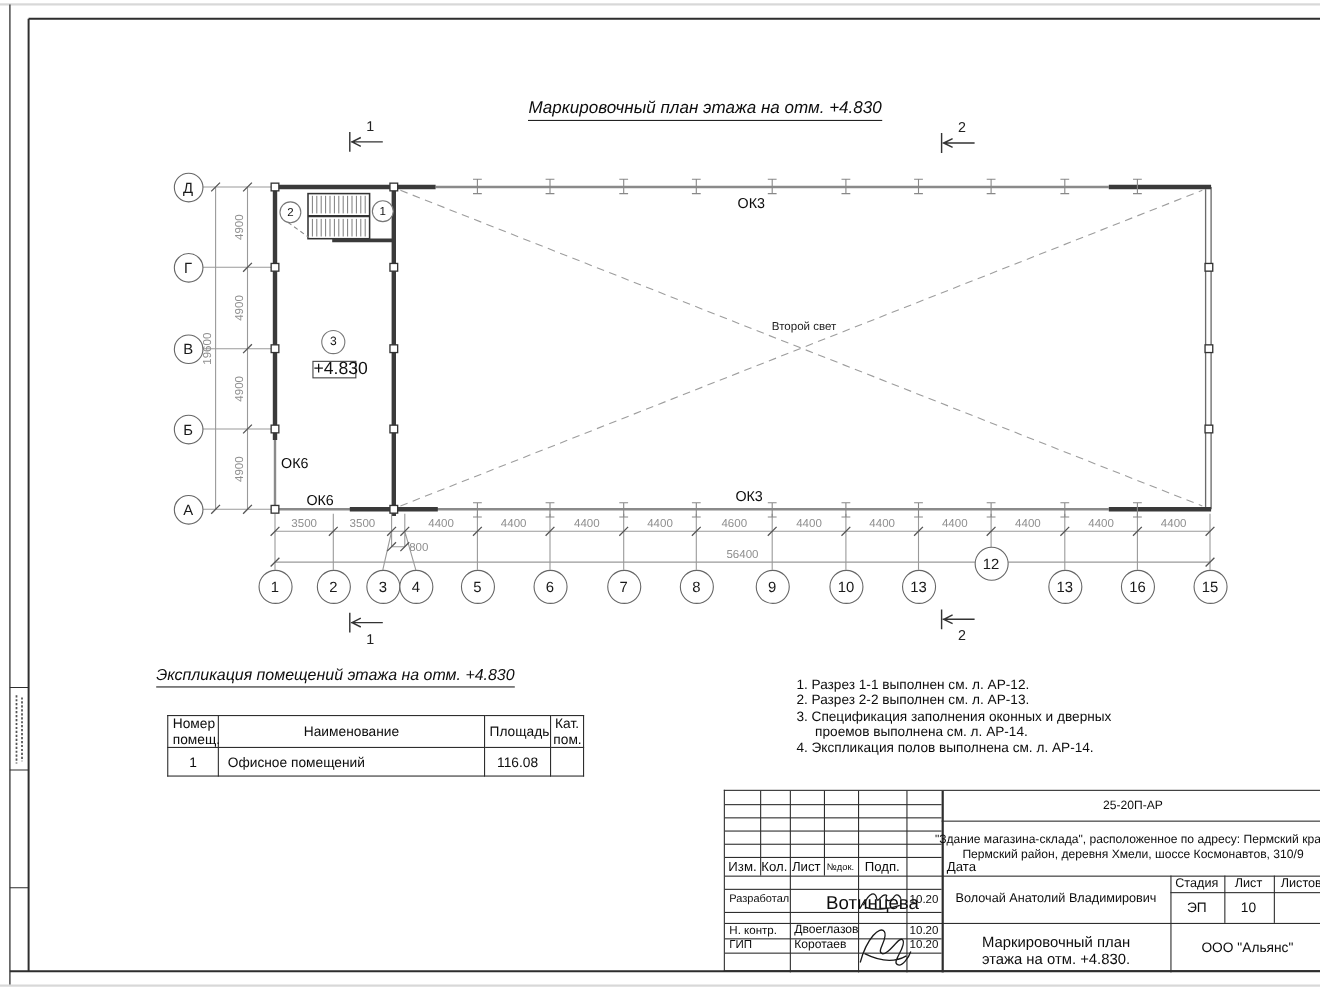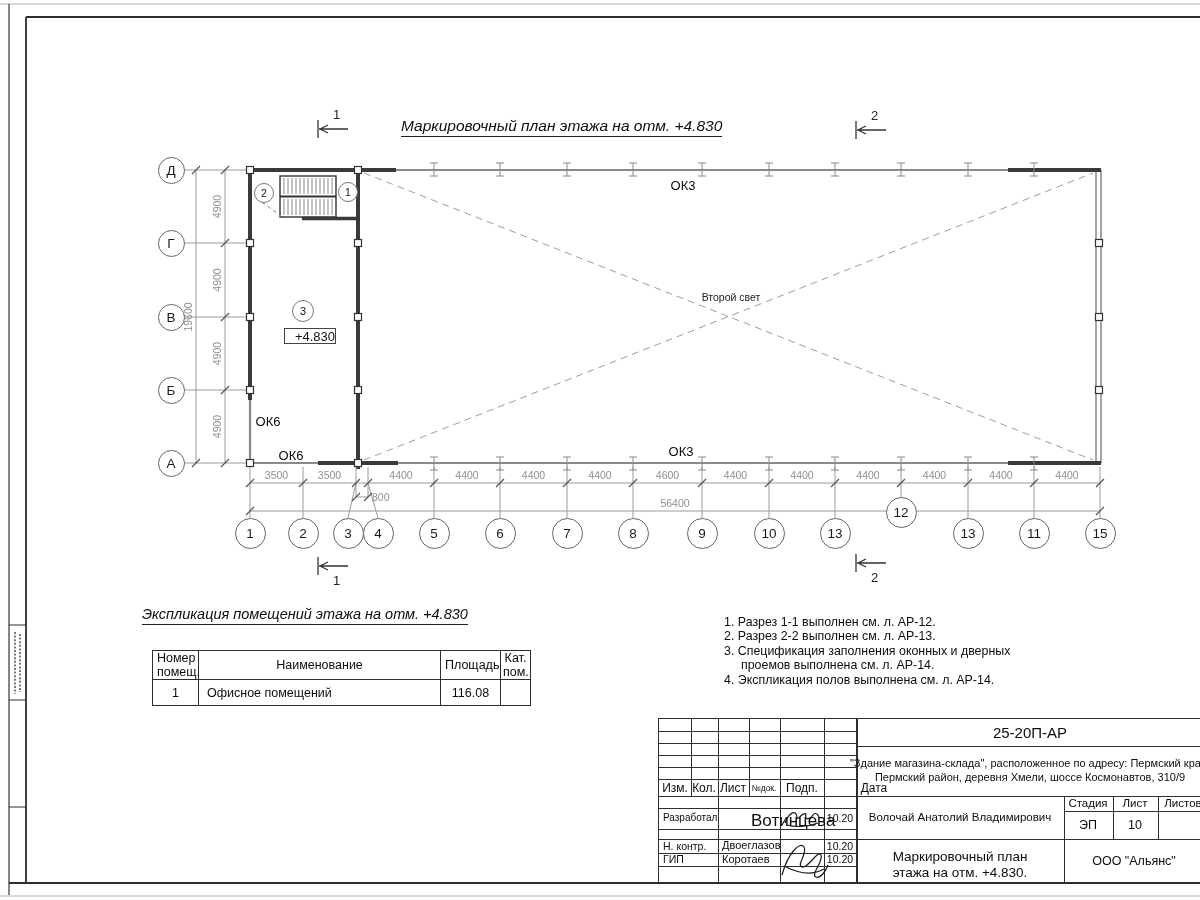--- a/index.html
+++ b/index.html
@@ -121,32 +121,32 @@
       <path d="M856,554 V572 M857,563 H886 M866,559 L858,563 M866,567 L858,563"></path>
     </g>
     <text x="333" y="119" font-size="13" fill="#222">1</text>
     <text x="871" y="120" font-size="13" fill="#222">2</text>
     <text x="333" y="585" font-size="13" fill="#222">1</text>
     <text x="871" y="582" font-size="13" fill="#222">2</text>
   </svg>
 
   <div id="overlay" class="abs" style="left:0;top:0;width:1200px;height:900px;">
 
-    <div class="abs drawing-title" style="left:401px;top:90px;width:480px;margin-top:27px;"><span>Маркировочный план этажа на отм. +4.830</span></div>
+    <div class="abs drawing-title" style="left:401px;top:90px;width:480px;text-align:center;"><span>Маркировочный план этажа на отм. +4.830</span></div>
 
     <div class="plan-label" style="left:683px;top:185px;">ОК3</div>
     <div class="plan-label" style="left:681px;top:451px;">ОК3</div>
     <div class="plan-label" style="left:268px;top:421px;">ОК6</div>
     <div class="plan-label" style="left:291px;top:455px;">ОК6</div>
     <div class="small-label" style="left:731px;top:297px;">Второй свет</div>
 
     <div class="tag-circle" style="left:292px;top:300px;width:22px;height:22px;font-size:11px;">
         <span>3</span>
       </div>
-    <div class="abs" style="left:284px;top:328px;width:52px;height:16px;border:1px solid #444;display:flex;align-items:center;justify-content:flex-end;font-size:13px;background:#fff;box-sizing:border-box;">
+    <div class="abs" style="left:284px;top:328px;width:40px;height:16px;border:1px solid #444;display:flex;align-items:center;justify-content:flex-start;font-size:16px;background:#fff;box-sizing:border-box;">
         <span>+4.830</span>
       </div>
 
     <div class="tag-circle" style="left:254px;top:183px;width:20px;height:20px;font-size:10.5px;">
         <span>2</span>
       </div>
     <div class="tag-circle" style="left:338px;top:182px;width:20px;height:20px;font-size:10.5px;">
         <span>1</span>
       </div>
 
@@ -193,21 +193,21 @@
       <div class="bubble bub-col" style="left: 362.5px; top: 517.5px;">4</div>
       <div class="bubble bub-col" style="left: 418.5px; top: 517.5px;">5</div>
       <div class="bubble bub-col" style="left: 484.5px; top: 517.5px;">6</div>
       <div class="bubble bub-col" style="left: 551.5px; top: 517.5px;">7</div>
       <div class="bubble bub-col" style="left: 617.5px; top: 517.5px;">8</div>
       <div class="bubble bub-col" style="left: 686.5px; top: 517.5px;">9</div>
       <div class="bubble bub-col" style="left: 753.5px; top: 517.5px;">10</div>
       <div class="bubble bub-col" style="left: 819.5px; top: 517.5px;">13</div>
       <div class="bubble bub-col" style="left: 885.5px; top: 497px;">12</div>
       <div class="bubble bub-col" style="left: 952.5px; top: 517.5px;">13</div>
-      <div class="bubble bub-col" style="left: 1018.5px; top: 517.5px;">11</div>
+      <div class="bubble bub-col" style="left: 1018.5px; top: 517.5px;">16</div>
       <div class="bubble bub-col" style="left: 1084.5px; top: 517.5px;">15</div>
     </div>
 
   <div id="titleblock">
 
     <div class="vl" style="left:32px;top:0;height:77px;"></div>
     <div class="vl" style="left:59px;top:0;height:165px;"></div>
     <div class="vl" style="left:90px;top:0;height:77px;"></div>
     <div class="vl" style="left:121px;top:0;height:165px;"></div>
     <div class="vl" style="left:165px;top:0;height:165px;"></div>
@@ -249,21 +249,21 @@
     <div class="tbl" style="left:63px;top:134px;font-size:11px;">Коротаев</div>
     <div class="tbt" style="left:181px;top:140px;font-size:10.5px;">10.20</div>
 
     <svg class="abs" style="left:123px;top:86px;" width="40" height="26" viewBox="0 0 40 26">
       <path d="M3,18 C8,6 14,5 15,12 C16,17 20,6 24,9 C22,14 27,16 31,10 C33,7 36,9 37,12 M5,20 C15,23 28,21 36,18" stroke="#1a1a1a" stroke-width="1.2" fill="none"></path>
     </svg>
     <svg class="abs" style="left:115px;top:112px;" width="58" height="52" viewBox="0 0 58 52">
       <path d="M8,44 C14,22 26,10 30,16 C34,22 22,34 28,36 C34,38 44,18 47,24 C50,30 36,44 42,46 C46,48 52,40 54,34 M12,36 C20,40 36,46 50,38" stroke="#1a1a1a" stroke-width="1.2" fill="none"></path>
     </svg>
 
-    <div class="tbt" style="left:371px;top:13px;font-size:15px;text-align:center;">25-20П-АР</div>
+    <div class="tbt" style="left:371px;top:13px;font-size:11px;text-align:center;">25-20П-АР</div>
     <div class="tbt" style="left:371px;top:44px;font-size:11px;">"Здание магазина-склада", расположенное по адресу: Пермский край,</div>
     <div class="tbt" style="left:371px;top:58px;font-size:11px;">Пермский район, деревня Хмели, шоссе Космонавтов, 310/9</div>
     <div class="tbt" style="left:301px;top:98px;font-size:11.5px;">Волочай Анатолий Владимирович</div>
     <div class="tbt" style="left:429px;top:84px;font-size:11.5px;">Стадия</div>
     <div class="tbt" style="left:476px;top:84px;font-size:11.5px;">Лист</div>
     <div class="tbt" style="left:524px;top:84px;font-size:11.5px;">Листов</div>
     <div class="tbt" style="left:429px;top:106px;font-size:12.5px;">ЭП</div>
     <div class="tbt" style="left:476px;top:106px;font-size:12.5px;">10</div>
     <div class="tbt" style="left:301px;top:137px;font-size:13.5px;">Маркировочный план</div>
     <div class="tbt" style="left:301px;top:153px;font-size:13.5px;">этажа на отм. +4.830.</div>

